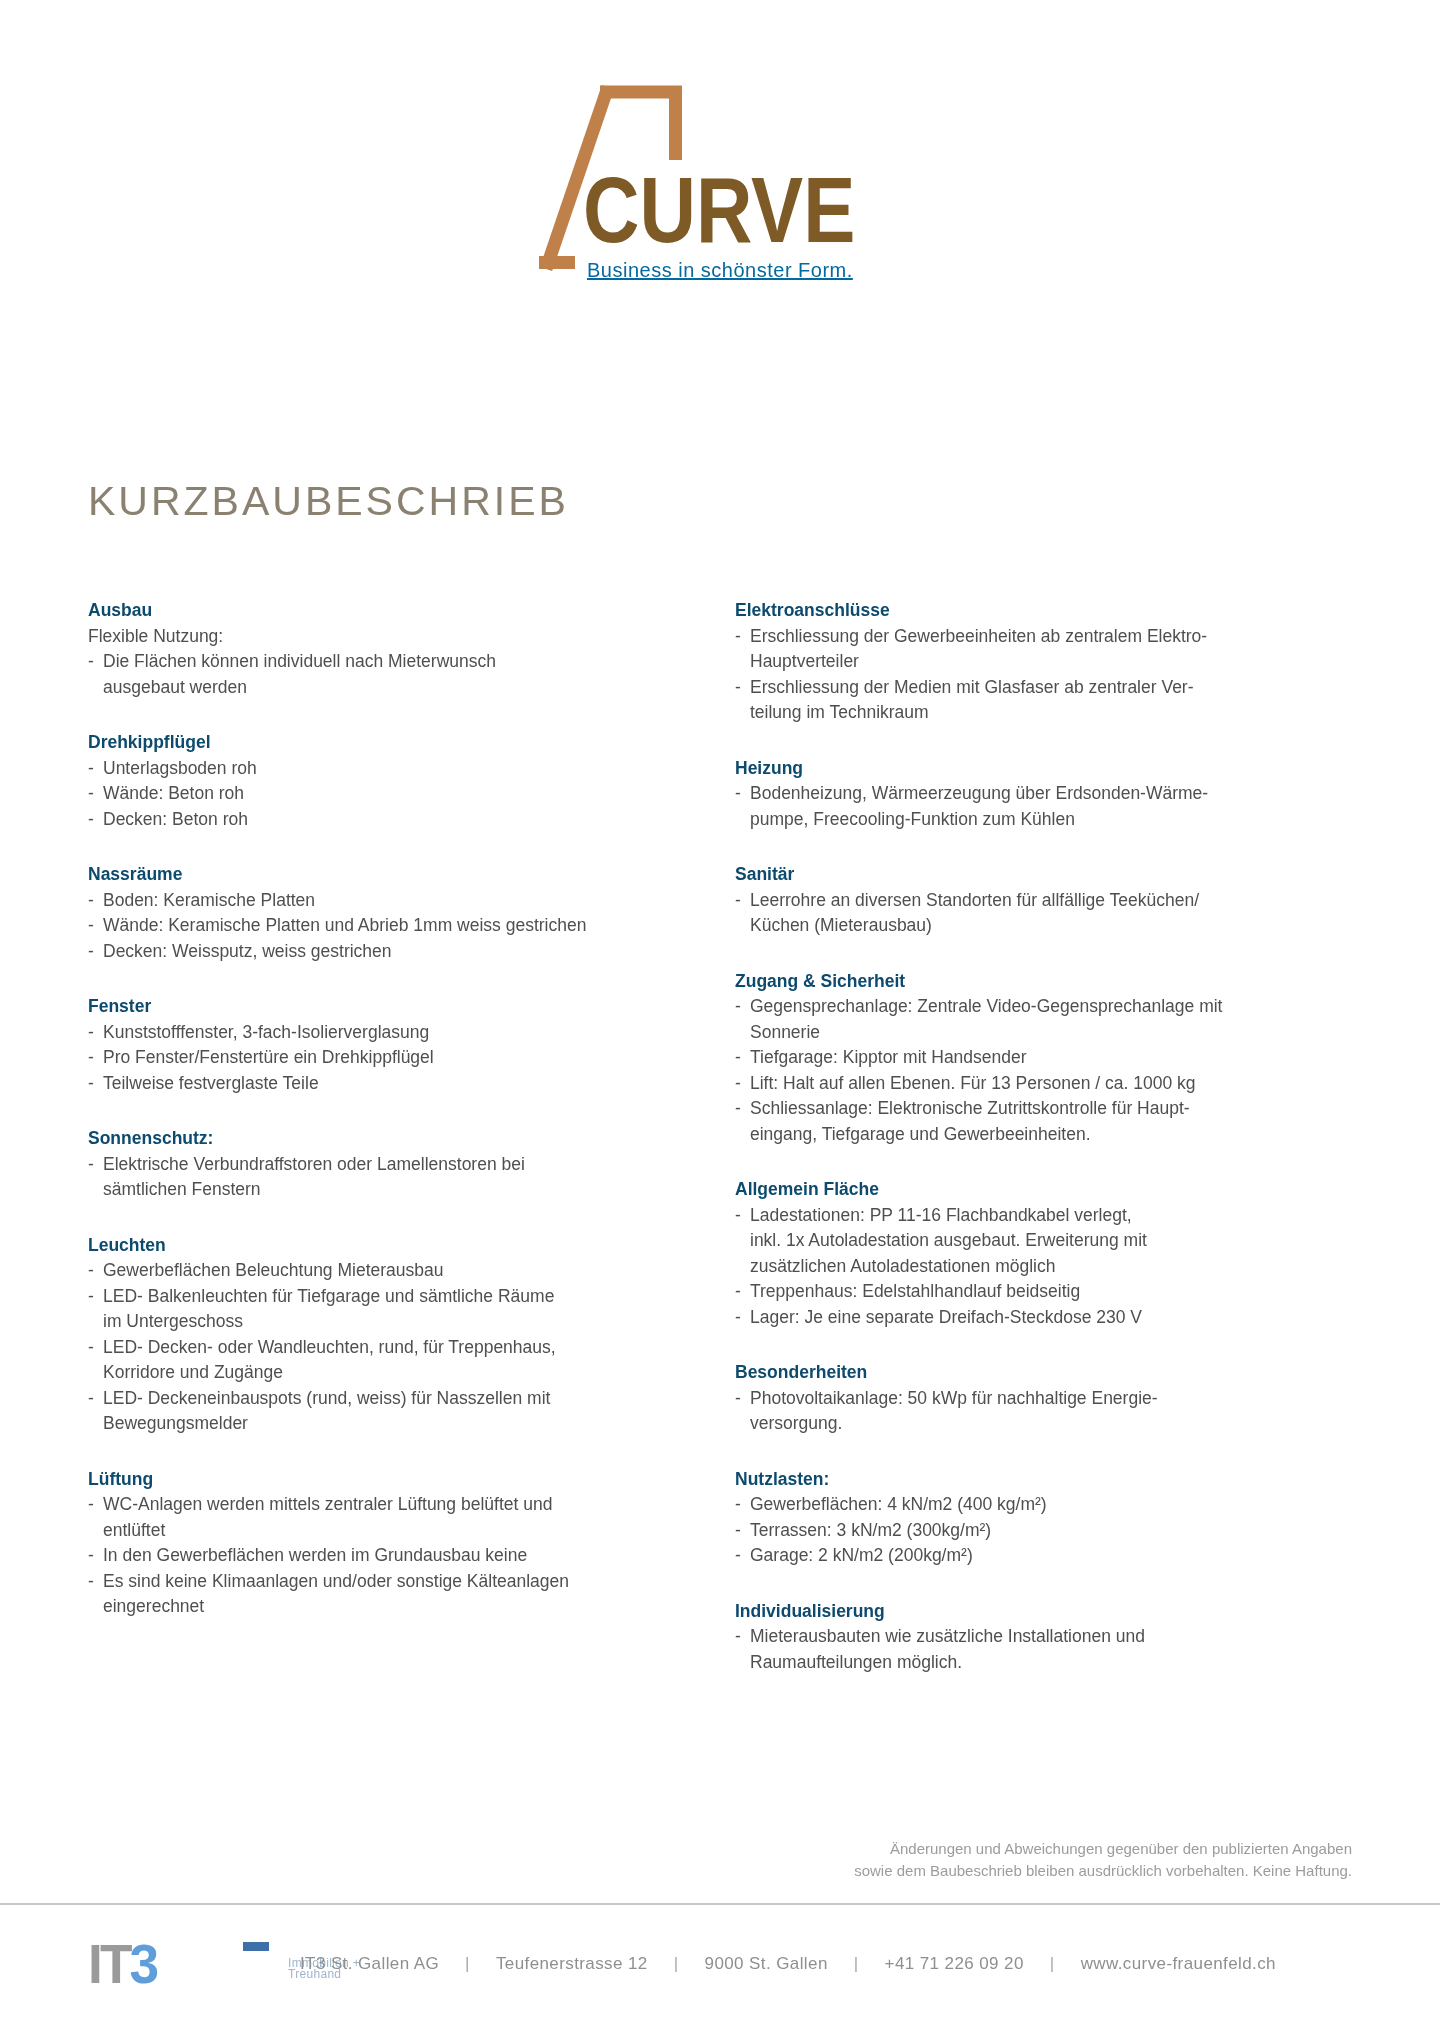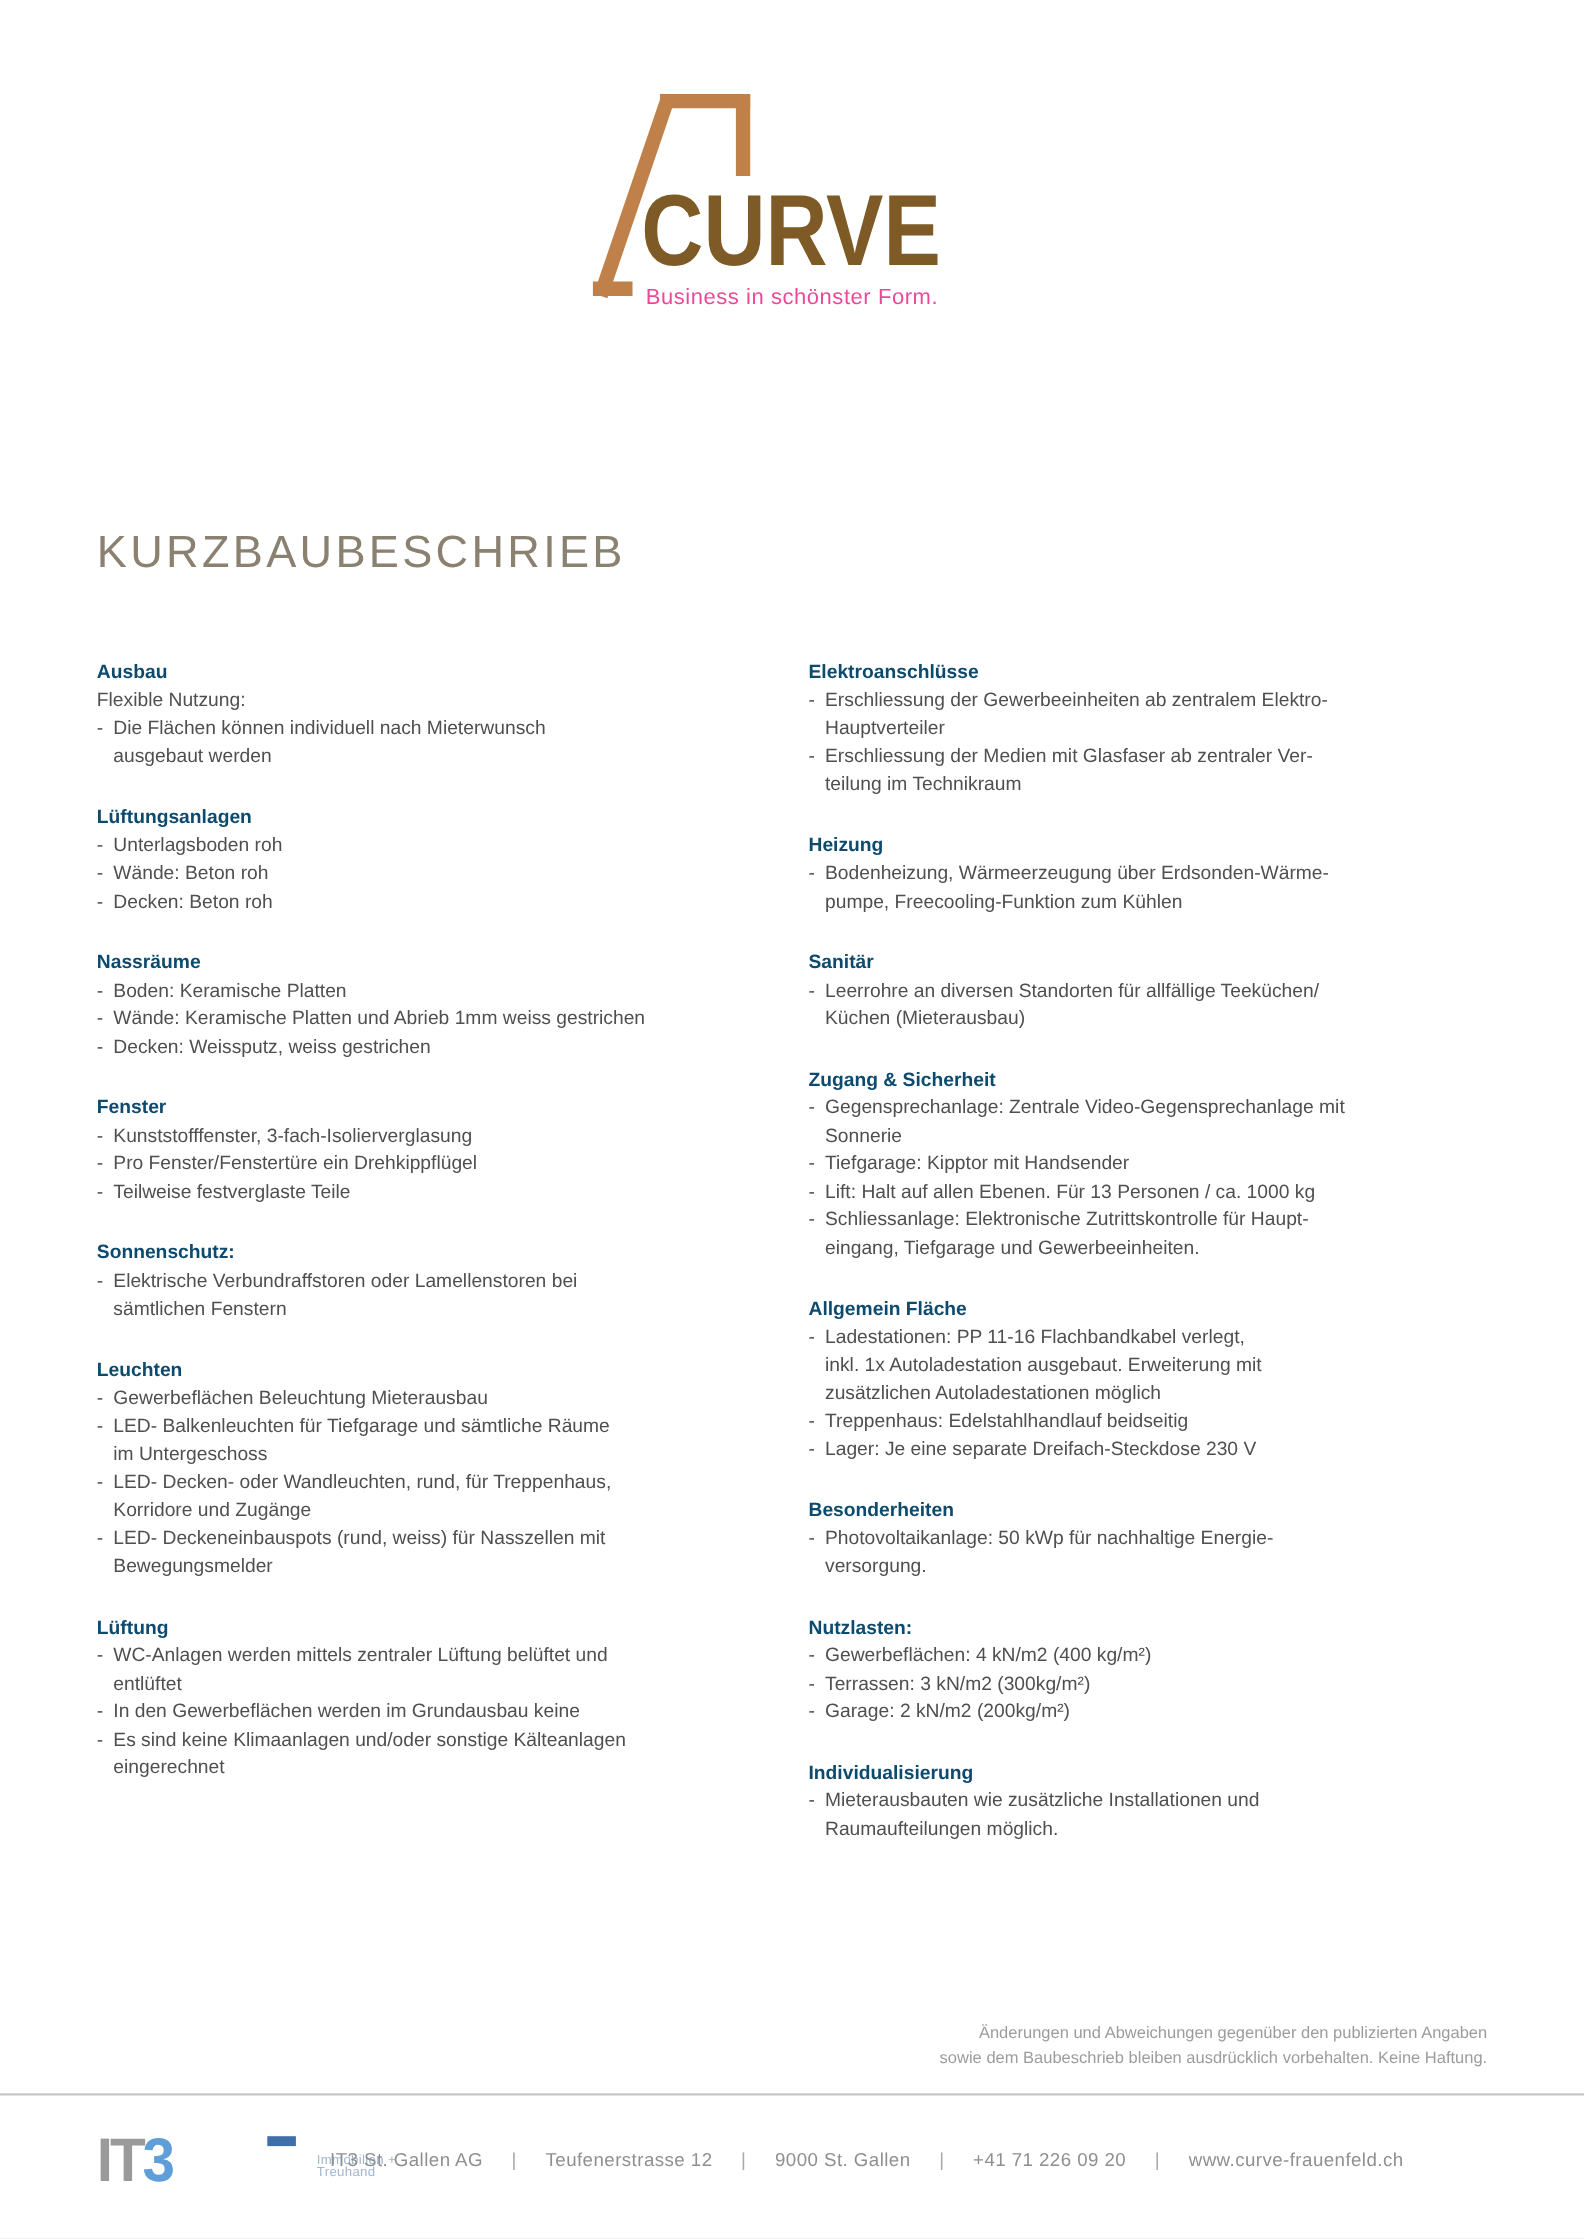--- a/index.html
+++ b/index.html
@@ -76,40 +76,40 @@
 <div class="page">
 
   <div class="logo">
     <svg width="165" height="205" viewBox="0 0 165 205" fill="none" stroke="currentColor" stroke-width="13" style="color: rgb(192, 128, 74);">
       <line x1="70" y1="14" x2="152" y2="14"></line>
       <line x1="145.5" y1="8" x2="145.5" y2="82"></line>
       <line x1="78" y1="9" x2="16" y2="191"></line>
       <line x1="9" y1="184.5" x2="45" y2="184.5"></line>
     </svg>
     <div class="brand" style="color: rgb(125, 90, 38);">CURVE</div>
-    <div class="tagline" style="color: #ec4899;">Business in schönster Form.</div>
+    <div class="tagline" style="color: #0369a1; text-decoration: underline;">Business in schönster Form.</div>
   </div>
 
   <h1 class="title">KURZBAUBESCHRIEB</h1>
 
   <div class="col col-left" id="col-left">
       <div class="section">
         <div class="sec-heading">Ausbau</div>
         <div class="line">Flexible Nutzung:</div>
         <div class="row">
           <span class="dash">-</span>
           <span class="txt">Die Flächen können individuell nach Mieterwunsch</span>
         </div>
         <div class="row">
           <span class="dash"></span>
           <span class="txt">ausgebaut werden</span>
         </div>
       </div>
       <div class="section">
-        <div class="sec-heading">Lüftungsanlagen</div>
+        <div class="sec-heading">Drehkippflügel</div>
         <div class="row">
           <span class="dash">-</span>
           <span class="txt">Unterlagsboden roh</span>
         </div>
         <div class="row">
           <span class="dash">-</span>
           <span class="txt">Wände: Beton roh</span>
         </div>
         <div class="row">
           <span class="dash">-</span>

